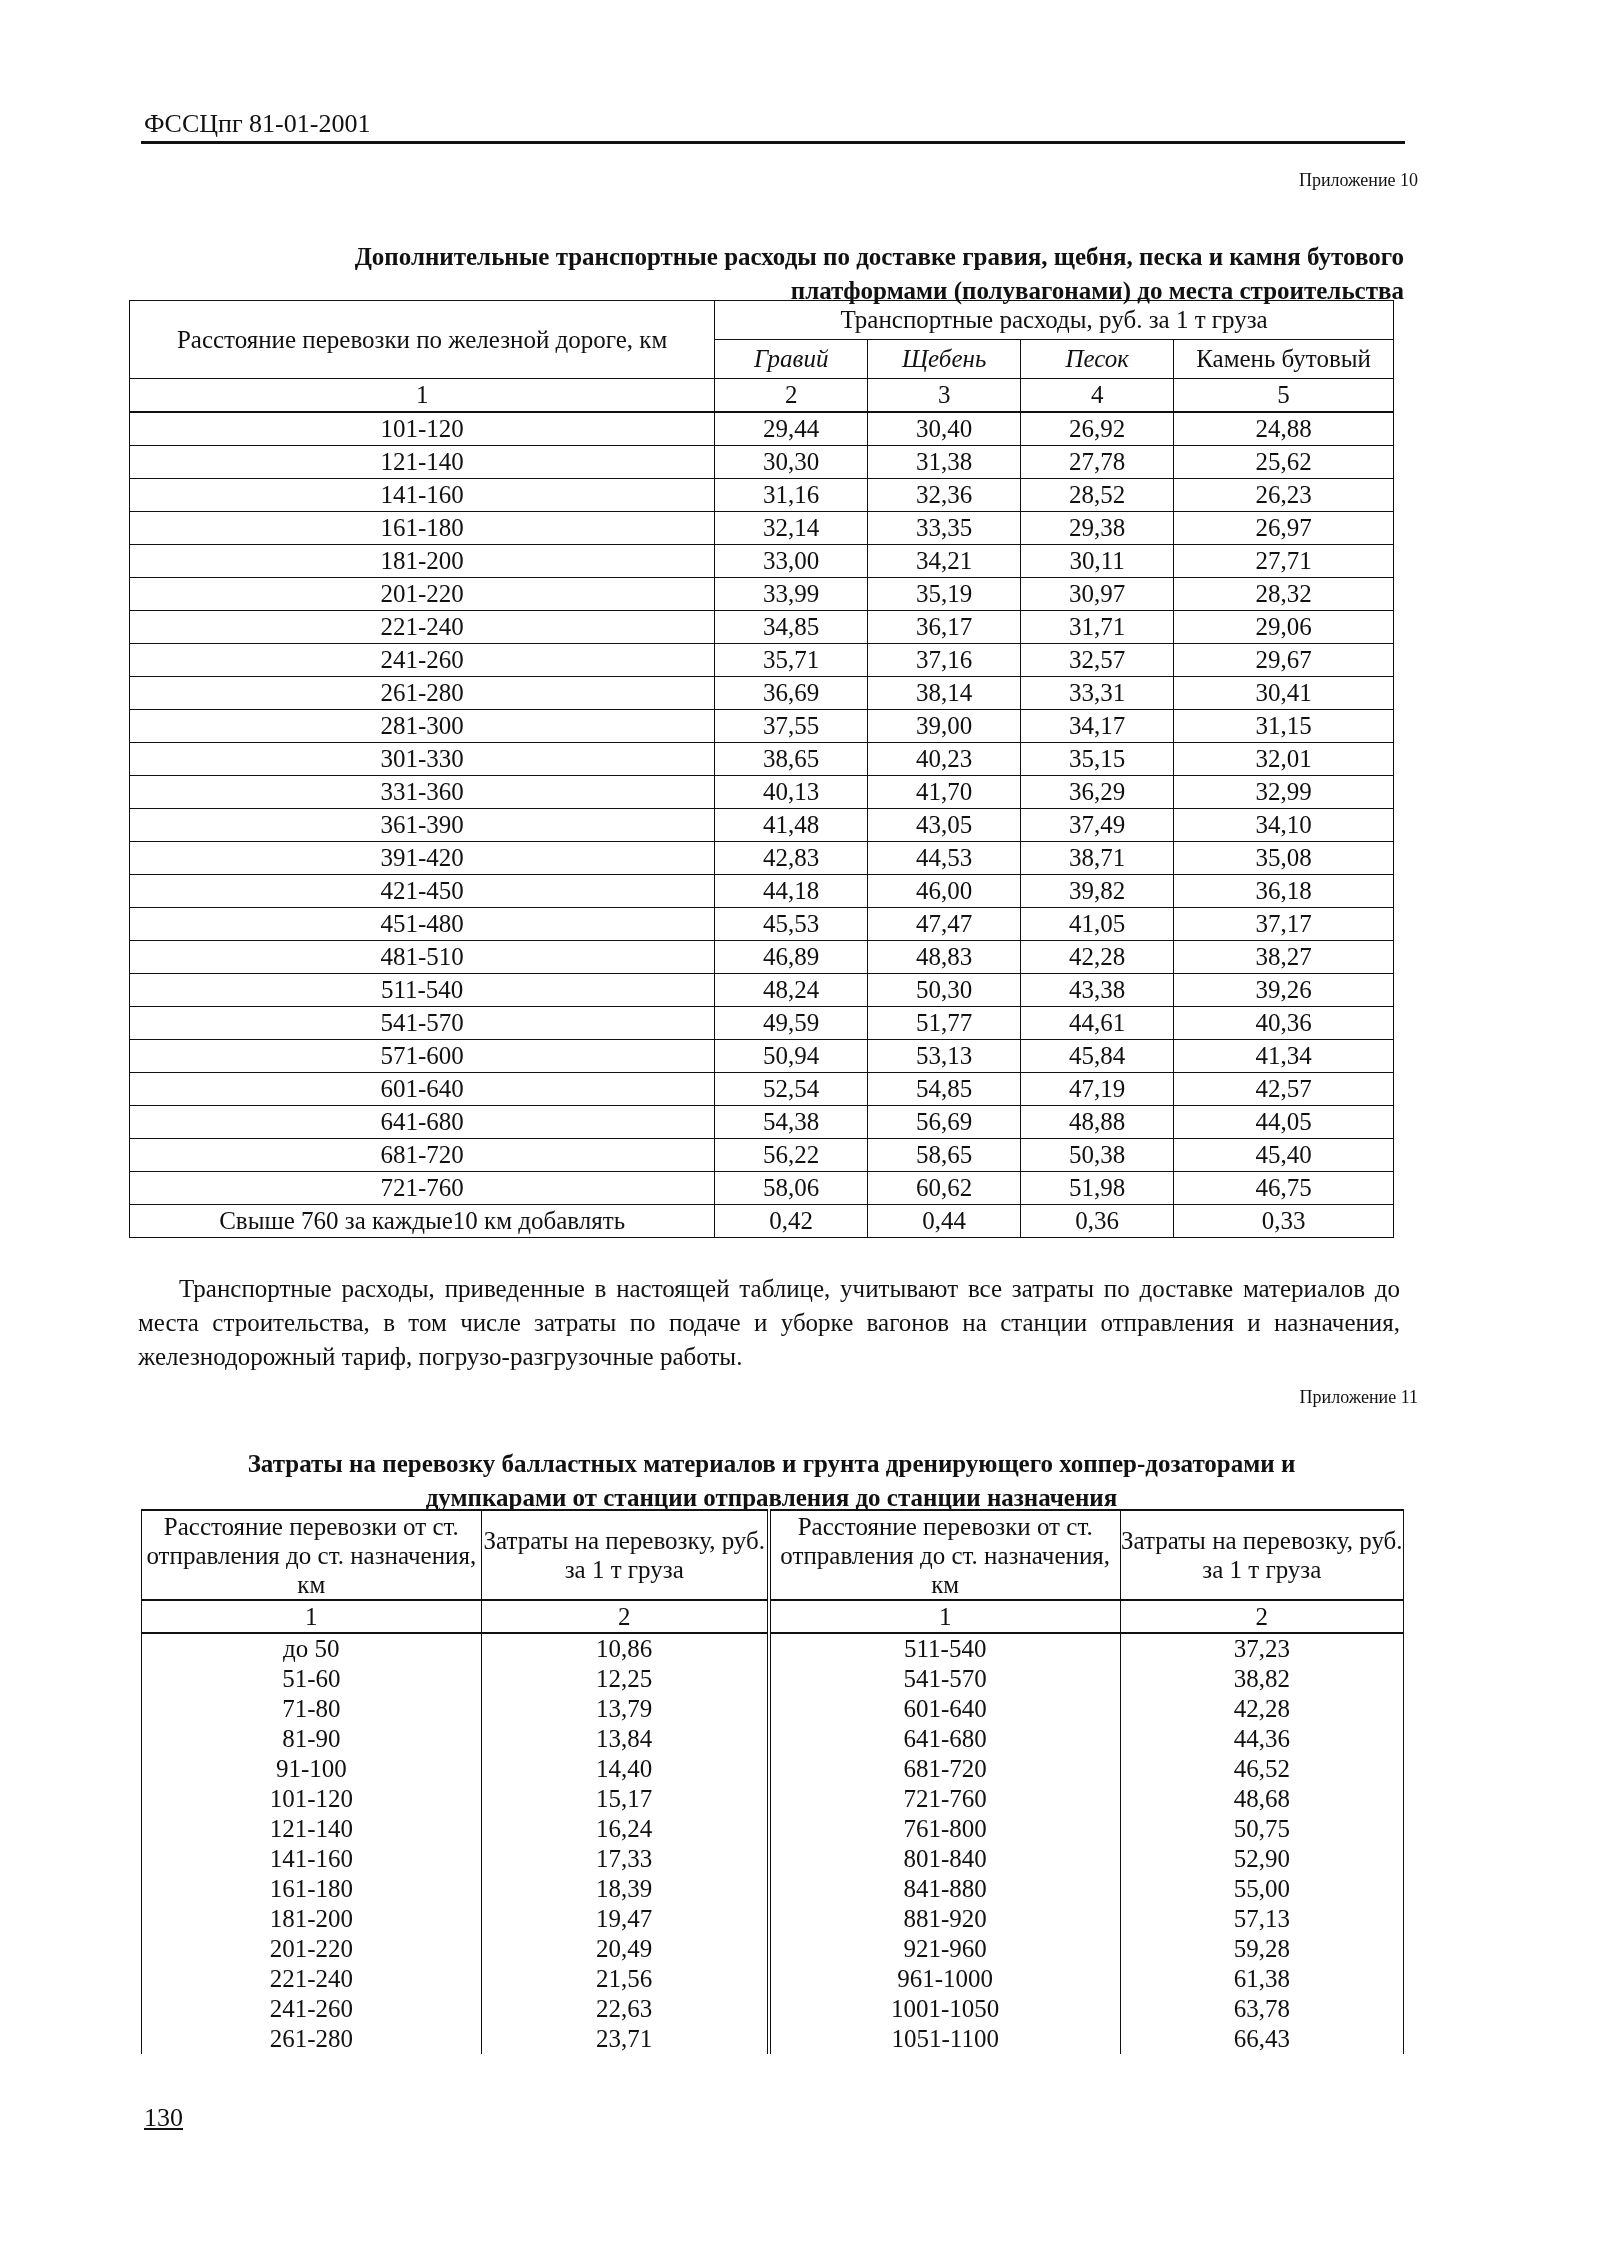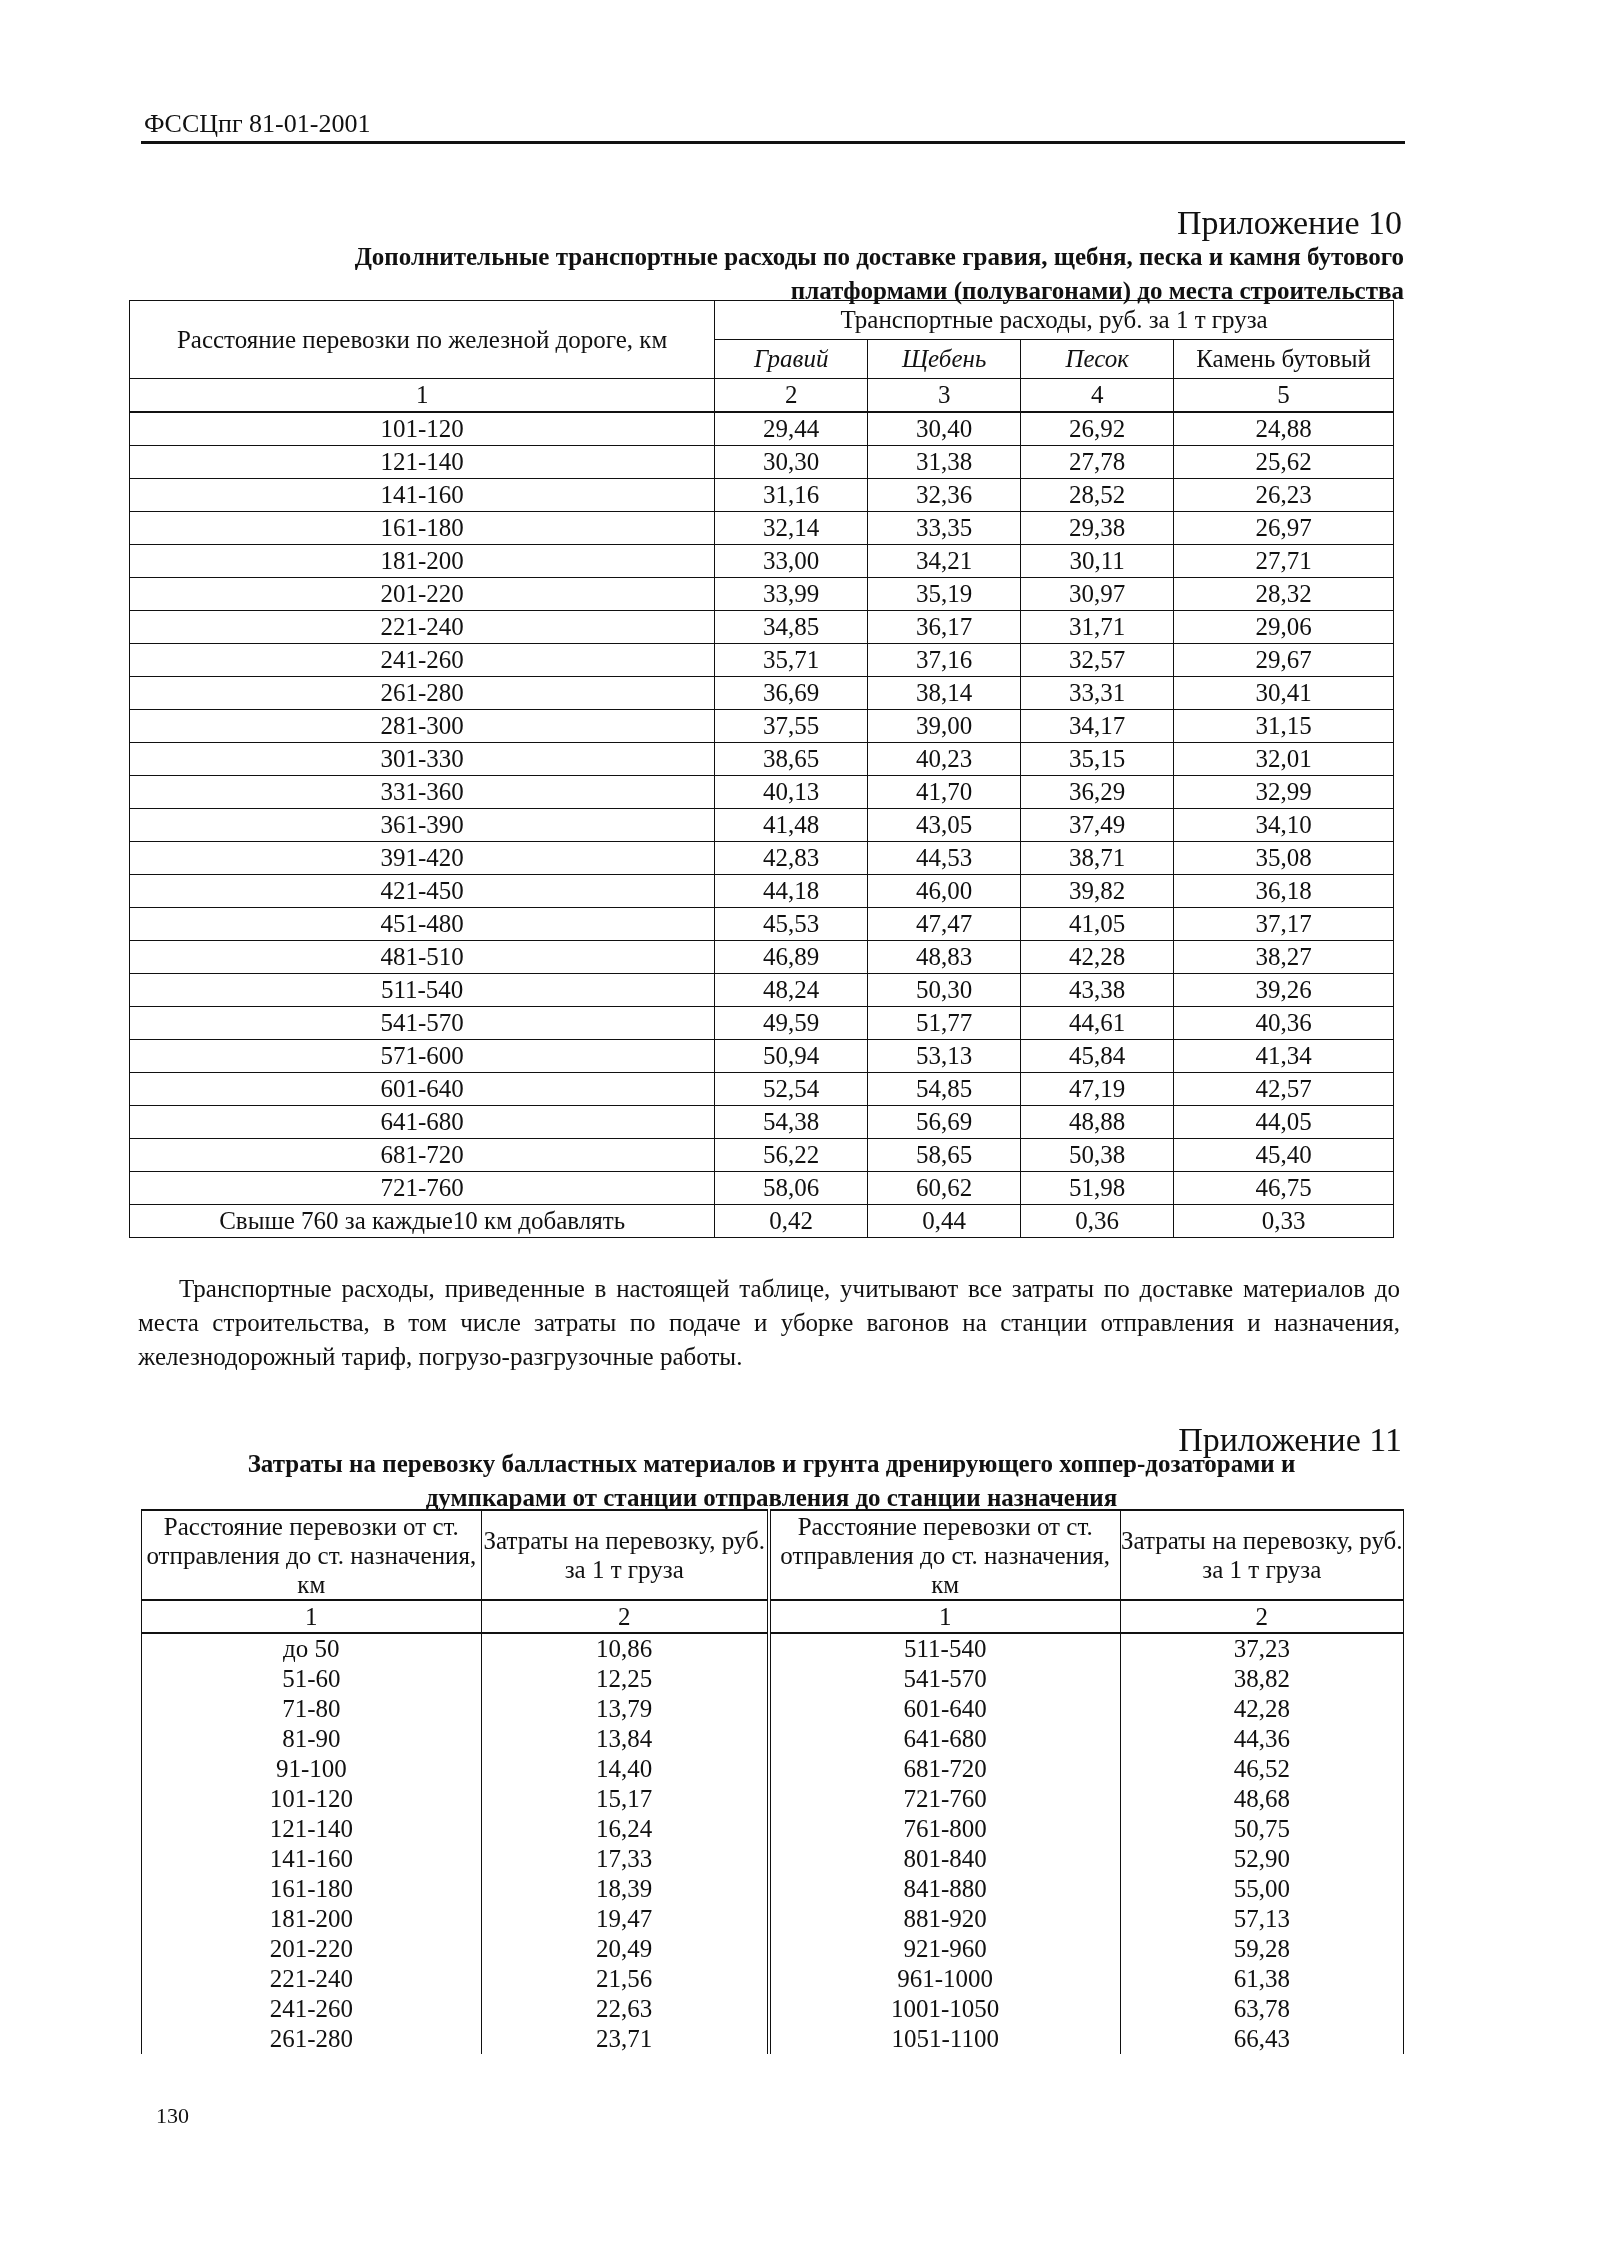--- a/index.html
+++ b/index.html
@@ -1,41 +1,41 @@
 <!DOCTYPE html>
 <html style="font-size:10.4px"><head>
 <meta charset="utf-8">
 <style>
   html,body{margin:0;padding:0;background:#ffffff;}
   body{width:1618px;height:2261px;position:relative;overflow:hidden;
        font-family:"Liberation Serif","DejaVu Serif",serif;color:#111;}
   .abs{position:absolute;}
   .doc-code{left:144px;top:109px;font-size:26px;}
   .header-rule{left:141px;top:141px;width:1264px;height:3.2px;background:#111;}
-  .appendix{right:216px;font-size:34px;margin-top:34px;}
+  .appendix{right:200px;font-size:18px;}
   .title{left:139px;width:1265px;text-align:center;font-weight:bold;font-size:25px;line-height:34px;}
   table{border-collapse:collapse;font-size:25px;}
   .t1{left:129px;top:300px;width:1265px;}
   .t1 td,.t1 th{border:1.3px solid #111;text-align:center;font-weight:normal;padding:0;height:32px;line-height:30px;}
   .t1 th{height:38px;}
   .t1 tr.sep td{border-bottom:2.6px solid #111;}
   .t1 tr.bodyrow td{border-top:2.6px solid #111;}
   .t1 .c1{width:550px;}
   .t1 .cn{width:143px;font-style:italic;}
   .t1 .c5{width:206px;}
   .para{left:138px;width:1262px;top:1272px;font-size:25px;line-height:34px;text-align:justify;}
   .para .indent{display:inline-block;width:41px;}
   .t2{left:141px;top:1509px;width:1263px;}
   .t2 td,.t2 th{text-align:center;font-weight:normal;padding:0;border-left:1.3px solid #111;border-right:1.3px solid #111;}
   .t2 th{border-top:2.6px solid #111;border-bottom:2.6px solid #111;line-height:29px;height:88px;vertical-align:middle;}
   .t2 tr.nums td{border-top:2.6px solid #111;border-bottom:2.6px solid #111;height:31px;line-height:30px;}
   .t2 tbody td{height:30px;line-height:30px;}
   .t2 .dbl{border-right:4.5px double #111 !important;}
   .t2 .w1{width:277px;} .t2 .w2{width:233px;} .t2 .w3{width:285px;} .t2 .w4{width:231px;}
-  .pageno{left:156px;top:2103px;font-size:22px;}
+  .pageno{left:144px;top:2103px;font-size:26px;text-decoration:underline;}
 </style>
 </head>
 <body>
 
 <div class="abs doc-code">ФССЦпг 81-01-2001</div>
 <div class="abs header-rule"></div>
 
 <div class="abs appendix" style="top:170px;">Приложение 10</div>
 
 <div class="abs title" style="top:240px;text-align:right;">

